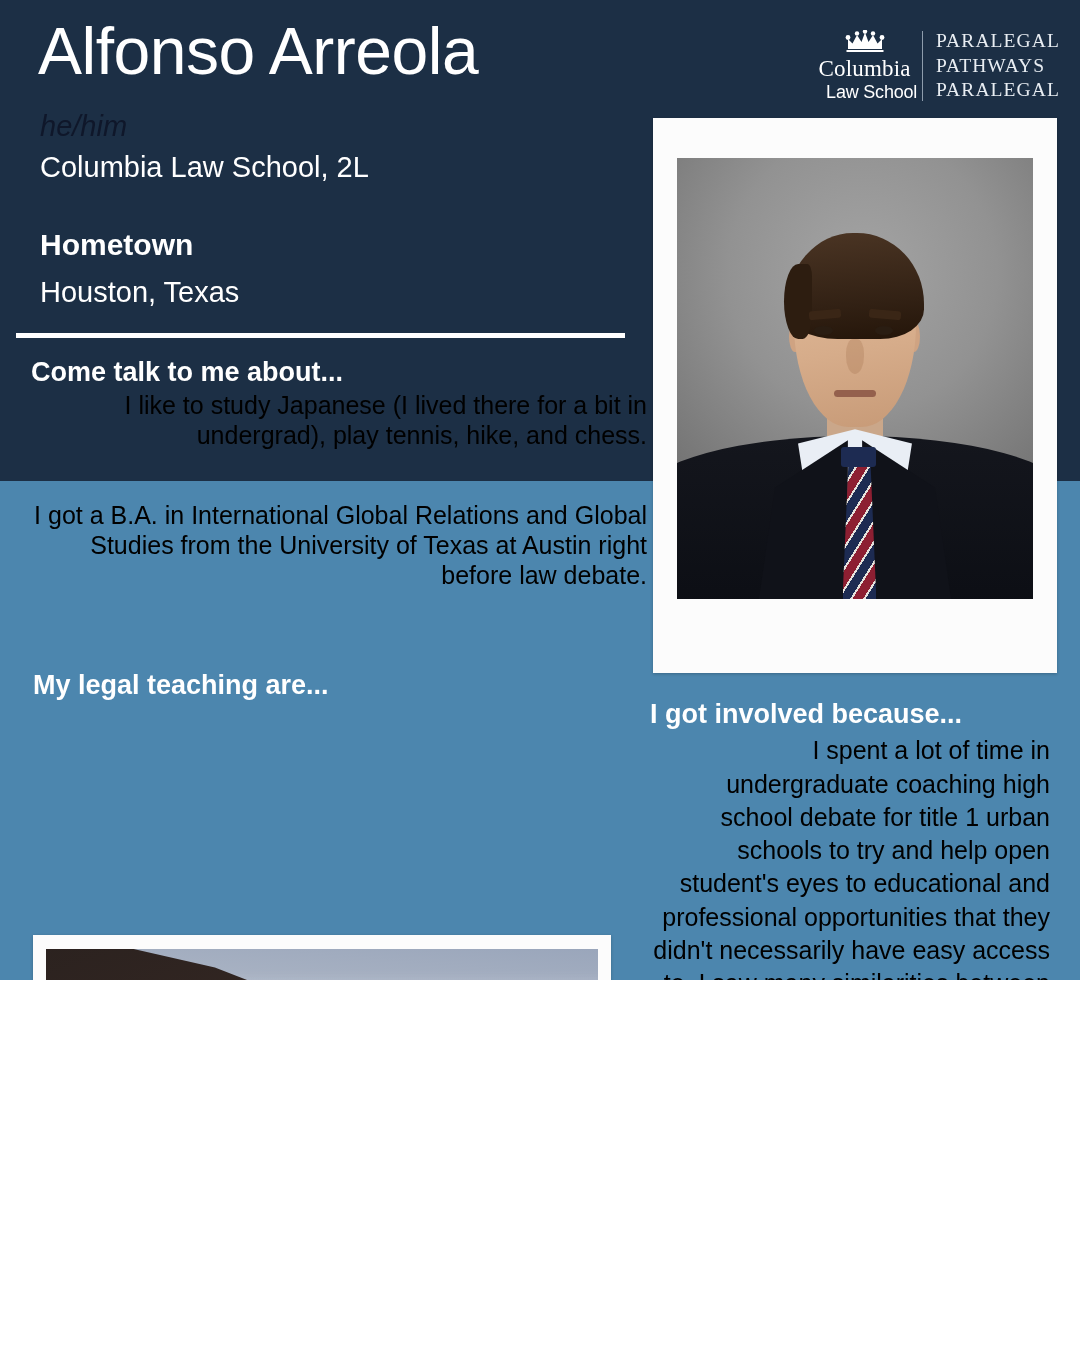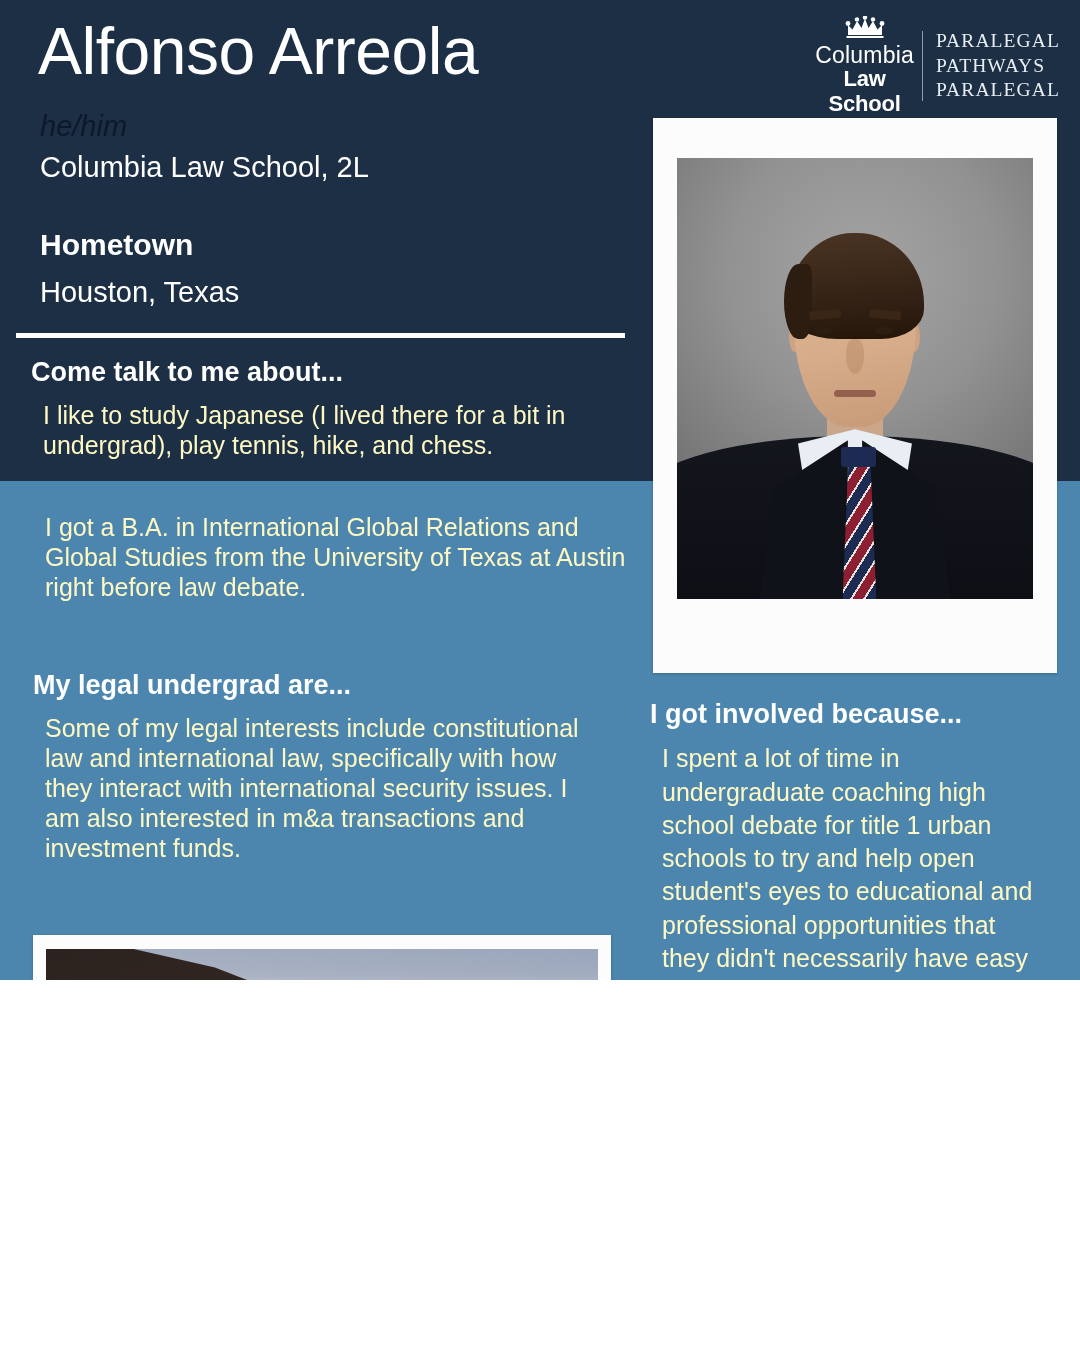--- a/index.html
+++ b/index.html
@@ -107,23 +107,24 @@
   .sec-head {
     font-size: 27px;
     font-weight: 700;
     color: #ffffff;
     margin: 0 0 2px 0;
     line-height: 1.16;
   }
   .sec-body {
     font-size: 25px;
     font-weight: 400;
-    color: #fef9c3;
-    margin: 12px;
+    color: #000000;
+    margin: 0;
     line-height: 1.20;
+    text-align: right;
   }
 
   #sec-talk   { left: 31px; top: 357px; width: 616px; }
   #sec-before { left: 33px; top: 500px; width: 614px; }
   #sec-legal  { left: 33px; top: 670px; width: 570px; }
 
   #sec-involved {
     left: 650px;
     top: 699px;
     width: 400px;
@@ -150,31 +151,32 @@
   .logo-left {
     width: 126px;
     text-align: center;
     color: #ffffff;
   }
   .crown {
     display: block;
     margin: 0 auto 1px auto;
   }
   .logo-columbia {
-    font-family: Liberation Sans, sans-serif;
+    font-family: Liberation Serif, serif;
     font-size: 23px;
     line-height: 1.06;
     letter-spacing: 0.2px;
   }
   .logo-lawschool {
     font-family: "Liberation Sans", sans-serif;
-    font-size: 22px;
-    font-weight: 700;
+    font-size: 18px;
+    font-weight: 400;
     line-height: 1.12;
     letter-spacing: -0.2px;
+    text-align: right;
   }
   .logo-divider {
     width: 1px;
     height: 70px;
     background: #8d9cac;
     margin: 0 13px 0 5px;
   }
   .logo-right {
     font-family: "Liberation Serif", serif;
     color: #e8edf2;
@@ -479,22 +481,21 @@
   <div class="section" id="sec-talk">
     <p class="sec-head">Come talk to me about...</p>
     <p class="sec-body">I like to study Japanese (I lived there for a bit in undergrad), play tennis, hike, and chess.</p>
   </div>
 
   <div class="section" id="sec-before">
     <p class="sec-body">I got a B.A. in International Global Relations and Global Studies from the University of Texas at Austin right before law debate.</p>
   </div>
 
   <div class="section" id="sec-legal">
-    <p class="sec-head">My legal undergrad are...</p>
-    <p class="sec-body">Some of my legal interests include constitutional law and international law, specifically with how they interact with international security issues. I am also interested in m&amp;a transactions and investment funds.</p>
+    <p class="sec-head">My legal teaching are...</p>
   </div>
 
   <div class="section" id="sec-involved">
     <p class="sec-head">I got involved because...</p>
     <p class="sec-body">I spent a lot of time in undergraduate coaching high school debate for title 1 urban schools to try and help open student's eyes to educational and professional opportunities that they didn't necessarily have easy access to. I saw many similarities between PPI and my previous work and hope to use those same teaching skills to help provide the PPI participants with an beneficial educational experience to bolster their employment opportunities.</p>
   </div>
 
   <div class="frame" id="frame-headshot">
     <div class="photo" id="photo-headshot">
       <div class="hs-bg"></div>

